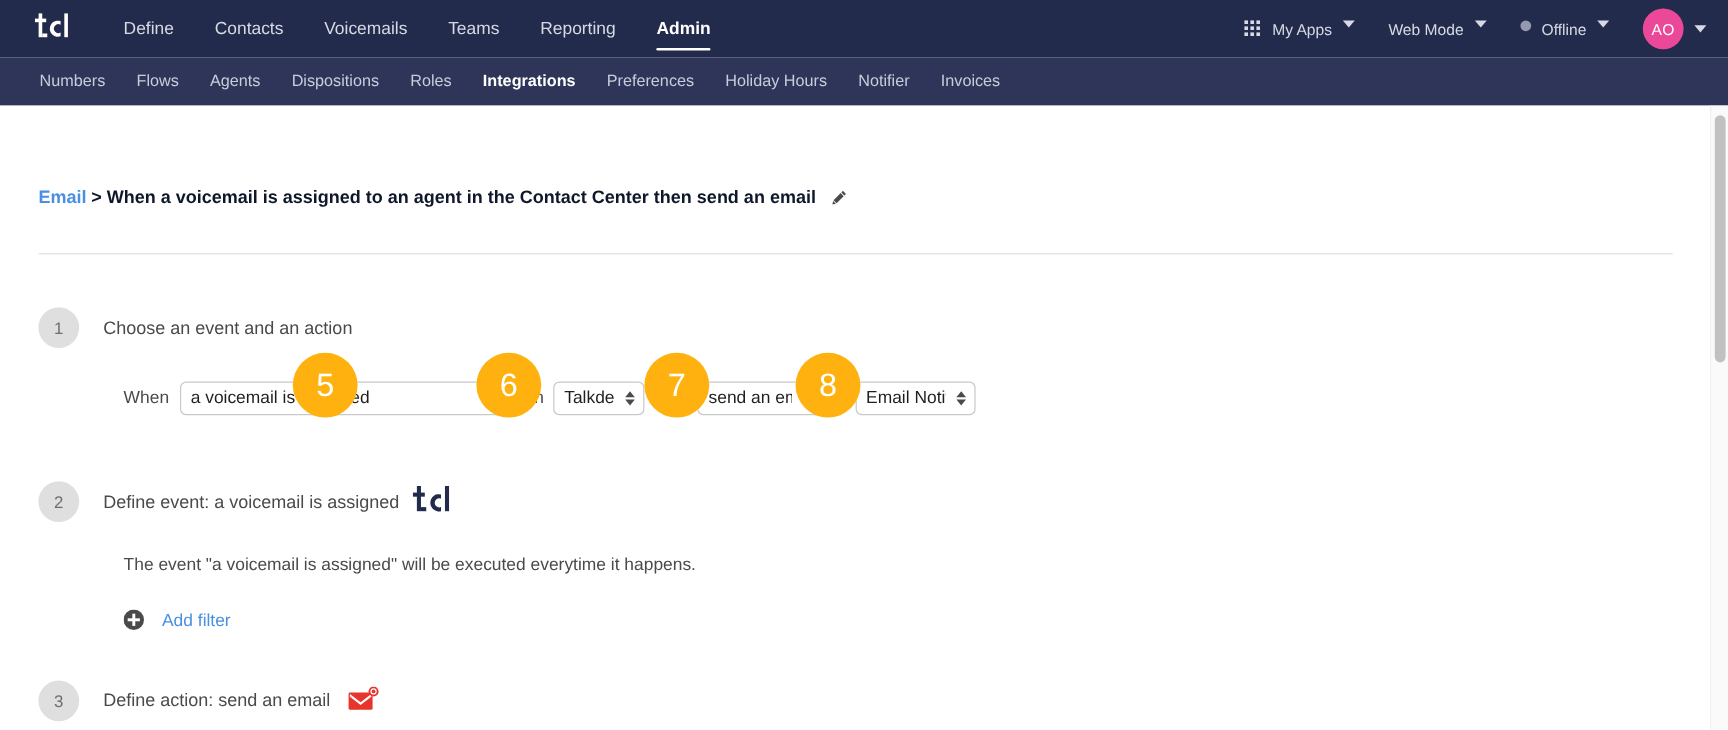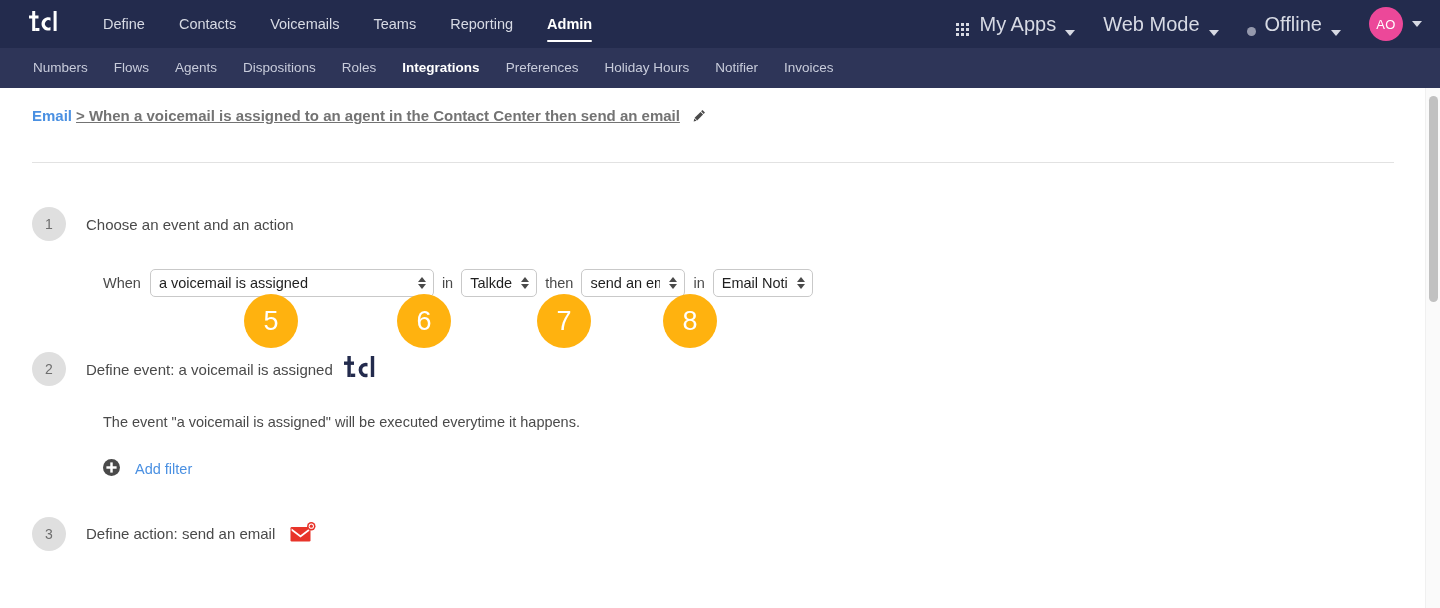--- a/index.html
+++ b/index.html
@@ -67,23 +67,23 @@
 
   .topnav-right {
     margin-left: auto;
     display: flex;
     align-items: center;
     padding-right: 18px;
     gap: 0px;
   }
   .tn-group {
     display: flex;
-    align-items: flex-end;
+    align-items: flex-start;
     color: #D7DAE4;
-    font-size: 20px;
+    font-size: 13px;
     cursor: pointer;
     padding: 0 14px;
     white-space: nowrap;
   }
   .grid-icon {
     display: grid;
     grid-template-columns: repeat(3, 3px);
     grid-template-rows: repeat(3, 3px);
     gap: 2px;
     margin-right: 10px;
@@ -154,34 +154,34 @@
     height: 520px;
     background: #ffffff;
     overflow: hidden;
   }
   .page {
     padding: 0 32px;
     position: relative;
   }
 
   .breadcrumb {
-    padding-top: 20px;
+    padding-top: 69px;
     font-size: 15px;
     color: #2B2B2B;
     font-weight: bold;
     display: flex;
     align-items: center;
     line-height: 1;
   }
   .bc-link {
     color: #4A90E2;
     font-weight: bold;
     cursor: pointer;
   }
-  .bc-rest { color: #737373; font-weight: bold; margin-left: 4px; text-decoration: underline; }
+  .bc-rest { color: #0f172a; font-weight: bold; margin-left: 4px; }
   .pencil-btn {
     margin-left: 13px;
     cursor: pointer;
     display: flex;
     align-items: center;
   }
 
   .divider {
     height: 1px;
     background: #E2E2E2;

